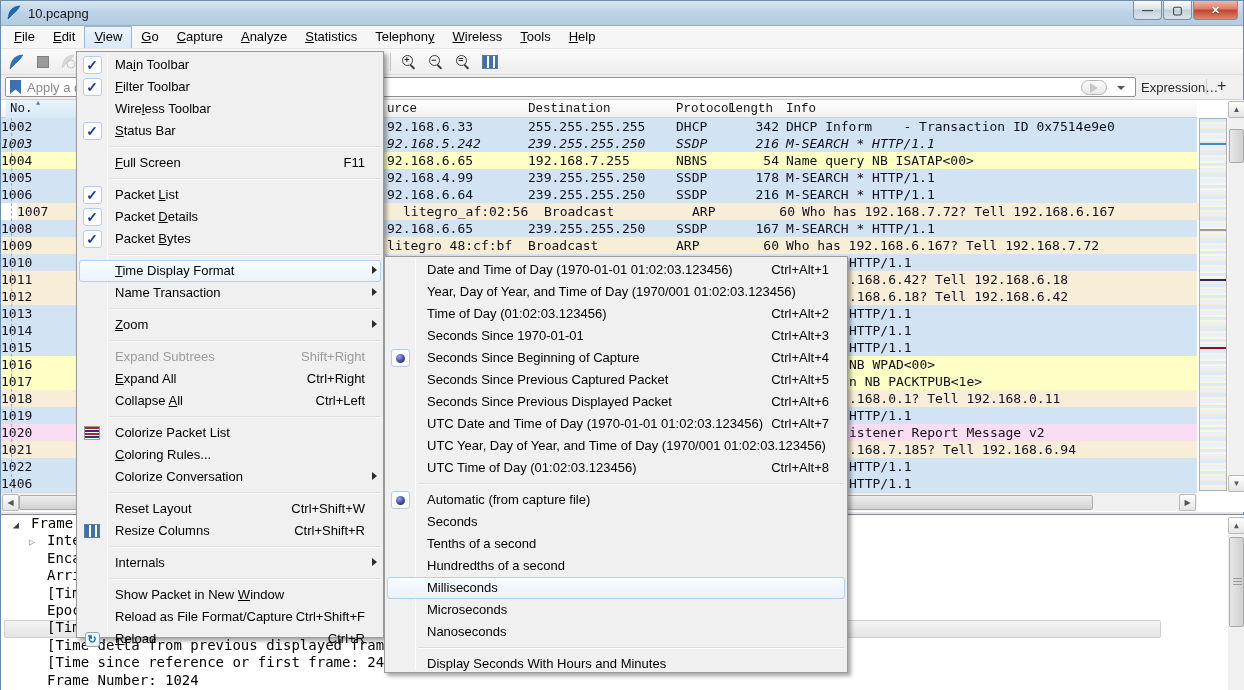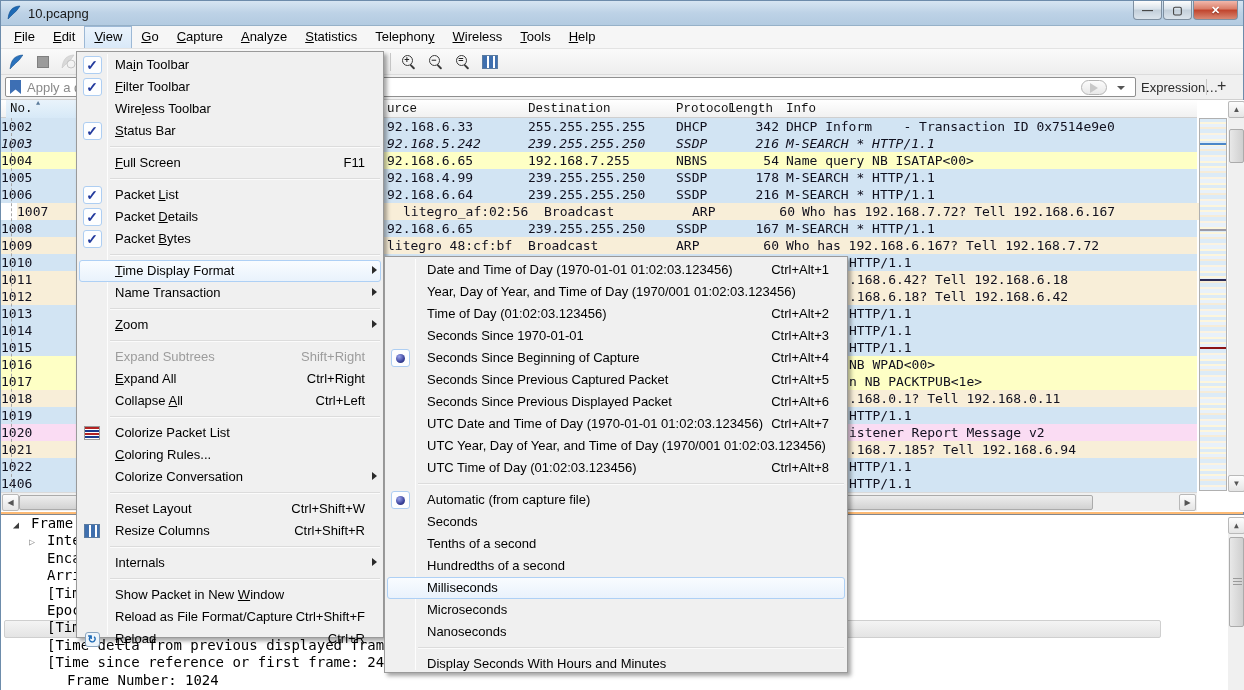--- a/index.html
+++ b/index.html
@@ -1,18 +1,18 @@
 <!DOCTYPE html>
 <html><head>
 <meta charset="utf-8">
 <style>
   * { margin:0; padding:0; box-sizing:border-box; }
   html,body { width:1244px; height:690px; overflow:hidden; }
   body { font-family:"Liberation Sans", sans-serif; font-size:13px; color:#000; }
-  #win { position:relative; width:1244px; height:690px; background:#fdba74; border:1px solid #6d8cab; }
+  #win { position:relative; width:1244px; height:690px; background:#e5e5e5; border:1px solid #6d8cab; }
 
   
   .titlebar { position:absolute; left:0; top:0; width:100%; height:25px;
     background:linear-gradient(#d6e5f2,#bdd2e6 50%,#b3cbe1); border-bottom:1px solid #96b1c8;
     display:flex; align-items:center; padding-left:6px; }
   .fin-icon { width:16px; height:16px; margin-right:5px; position:relative; }
   .fin-icon svg { display:block; }
   .title-text { font-size:13px; color:#1a1a1a; }
   .winbtns { position:absolute; right:5px; top:0; display:flex; }
   .winbtn { width:29px; height:19px; border:1px solid #7e8fa0; border-top:none;
@@ -275,21 +275,21 @@
     <div id="dlines">
         <div class="dline"><span class="arrow" style="left: 12px; color: rgb(60, 60, 60);">◢</span><span class="txt" style="left: 30px;">Frame 1</span></div>
         <div class="dline"><span class="arrow" style="left: 28px; color: rgb(138, 138, 138);">▷</span><span class="txt" style="left: 46px;">Inte</span></div>
         <div class="dline"><span class="txt" style="left: 46px;">Enca</span></div>
         <div class="dline"><span class="txt" style="left: 46px;">Arri</span></div>
         <div class="dline"><span class="txt" style="left: 46px;">[Tim</span></div>
         <div class="dline"><span class="txt" style="left: 46px;">Epoc</span></div>
         <div class="dline"><span class="txt" style="left: 46px;">[Tim</span></div>
         <div class="dline"><span class="txt" style="left: 46px;">[Time delta from previous displayed frame: 0.000</span></div>
         <div class="dline"><span class="txt" style="left: 46px;">[Time since reference or first frame: 24.2726860</span></div>
-        <div class="dline"><span class="txt" style="left: 46px; margin-left: 20px;">Frame Number: 1024</span></div>
+        <div class="dline"><span class="txt" style="left: 46px;">Frame Number: 1024</span></div>
       </div>
     <div class="dvscroll">
       <div class="arr" style="top:0; position:absolute; width:17px; height:17px; background:linear-gradient(#fdfdfd,#e5e5e5); border:1px solid #b9b9b9; border-radius:2px; font-size:8px; color:#555; text-align:center; line-height:15px;">▲</div>
       <div style="position:absolute; top:20px; left:1px; width:15px; height:90px; background:linear-gradient(90deg,#e8e8e8,#cfcfcf); border:1px solid #ababab; border-radius:2px;">
         <div style="position:absolute; left:3px; top:40px; width:9px; height:1px; background:#9a9a9a; box-shadow:0 3px 0 #9a9a9a, 0 6px 0 #9a9a9a;"></div>
       </div>
     </div>
   </div>
 
   <div class="menu menu-view" id="viewmenu">

